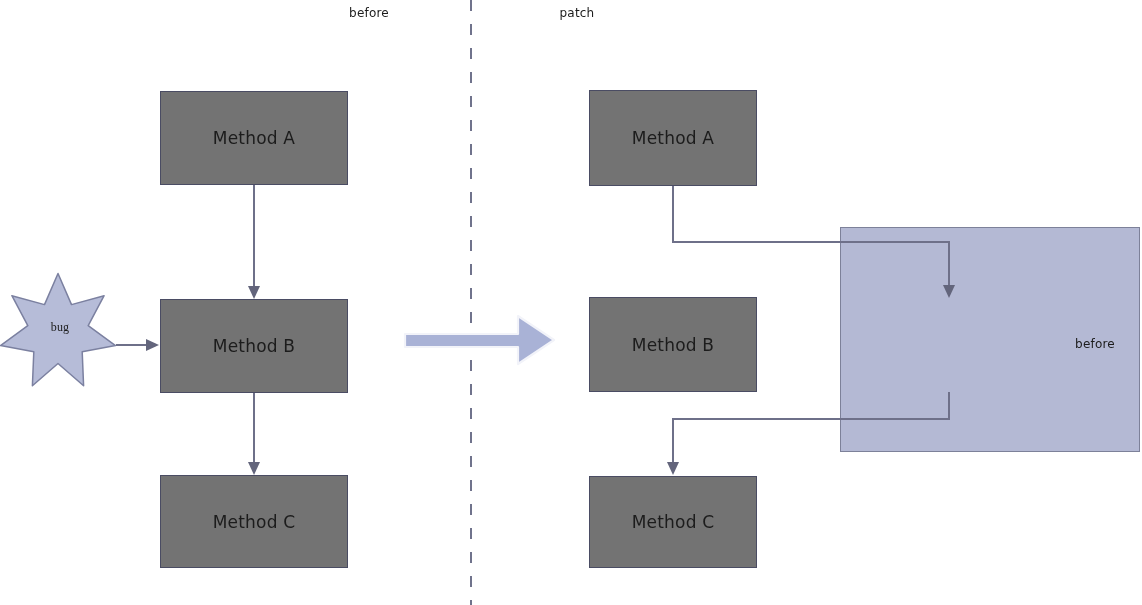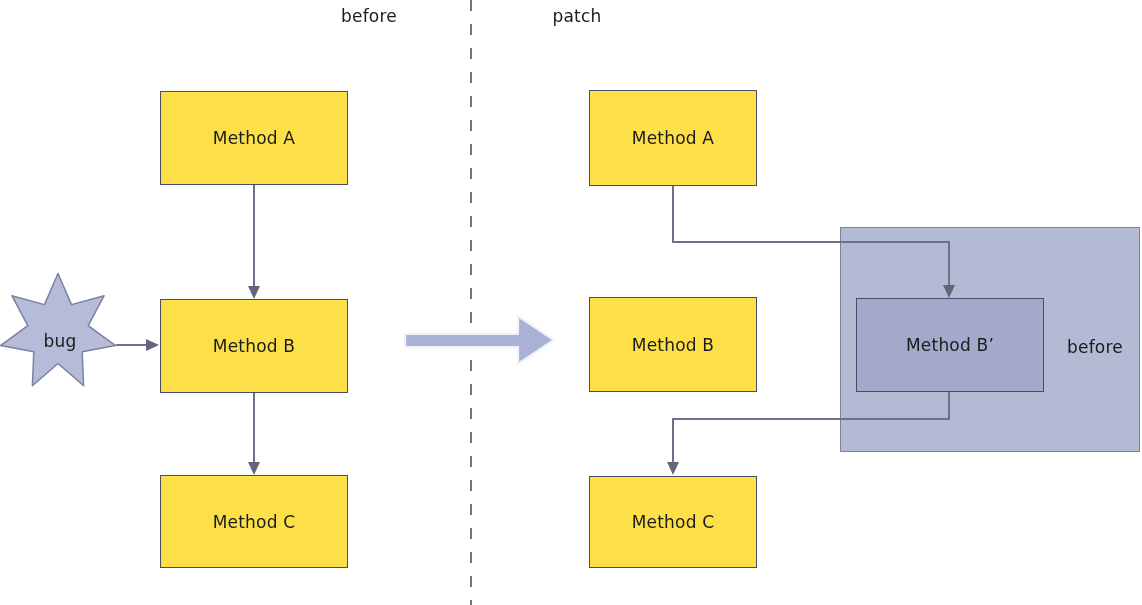--- a/index.html
+++ b/index.html
@@ -26,50 +26,50 @@
     z-index: 0;
     left: 840px; top: 227px;
     width: 300px; height: 225px;
     background: #b4b9d4;
     border: 1.5px solid #7d8199;
     box-sizing: border-box;
   }
   .method-box {
     position: absolute;
     z-index: 1;
-    background: #fde047;
+    background: #737373;
     border: 1.6px solid #4a4c63;
     box-sizing: border-box;
     display: flex;
     align-items: center;
     justify-content: center;
     font-size: 17px;
     color: #1c1c1c;
     letter-spacing: 0.2px;
   }
   .method-box.patched { background: #a2a9cb; }
   .box-before-a { left: 160px; top: 91px;  width: 188px; height: 94px; }
   .box-before-b { left: 160px; top: 299px; width: 188px; height: 94px; }
   .box-before-c { left: 160px; top: 475px; width: 188px; height: 93px; }
   .box-after-a  { left: 589px; top: 90px;  width: 168px; height: 96px; }
   .box-after-b  { left: 589px; top: 297px; width: 168px; height: 95px; }
   .box-after-c  { left: 589px; top: 476px; width: 168px; height: 92px; }
   .box-after-bp { left: 856px; top: 298px; width: 188px; height: 94px; }
   .float-label {
     position: absolute;
     z-index: 3;
-    font-size: 17px;
+    font-size: 12px;
     color: #1c1c1c;
     text-align: center;
     letter-spacing: 0.2px;
   }
   .label-before { left: 319px; top: 6px;   width: 100px; }
   .label-after  { left: 527px; top: 6px;   width: 100px; }
   .label-patch  { left: 1054px; top: 337px; width: 82px; }
-  .label-bug    { left: 20px;  top: 331px; width: 80px; }
+  .label-bug    { left: 20px;  top: 320px; width: 80px; font-family: Liberation Serif, serif; }
 </style>
 </head>
 <body>
 
 <div class="canvas">
 
   <div class="patch-area"></div>
 
   <svg class="layer-svg" width="1142" height="605" viewBox="0 0 1142 605">
 
@@ -113,19 +113,16 @@
   <div class="method-box box-after-a">
     <span>Method A</span>
   </div>
   <div class="method-box box-after-b">
     <span>Method B</span>
   </div>
   <div class="method-box box-after-c">
     <span>Method C</span>
   </div>
 
-  <div class="method-box patched box-after-bp">
-    <span>Method B’</span>
-  </div>
 
   <div class="float-label label-patch">before</div>
 
 </div>
 
 </body></html>

